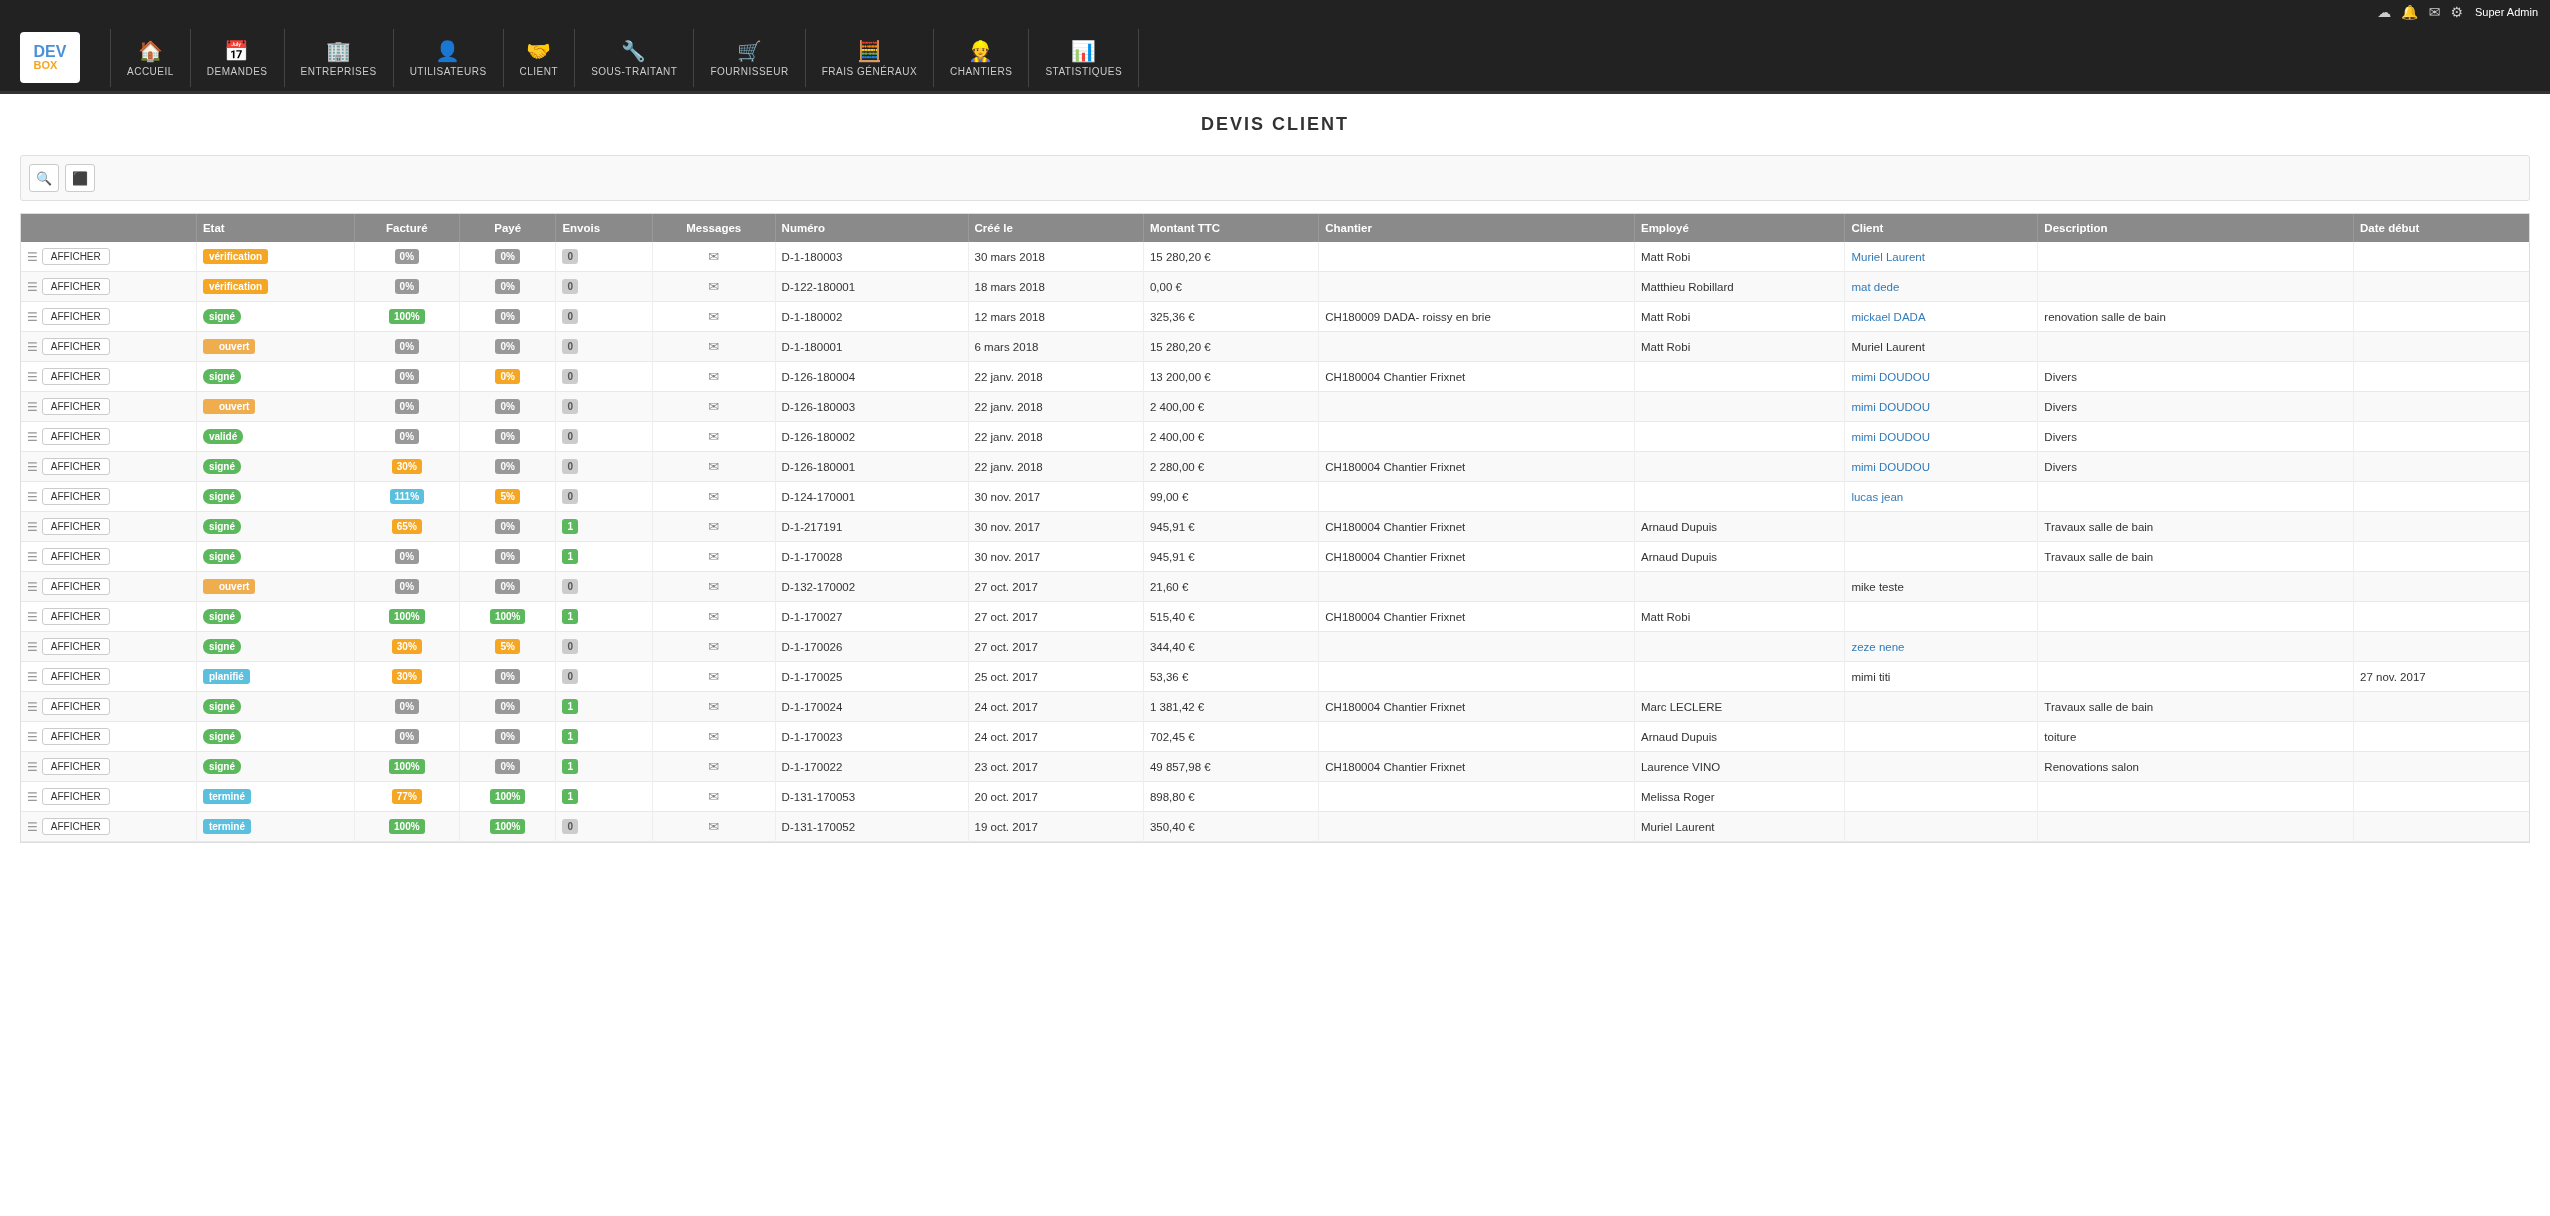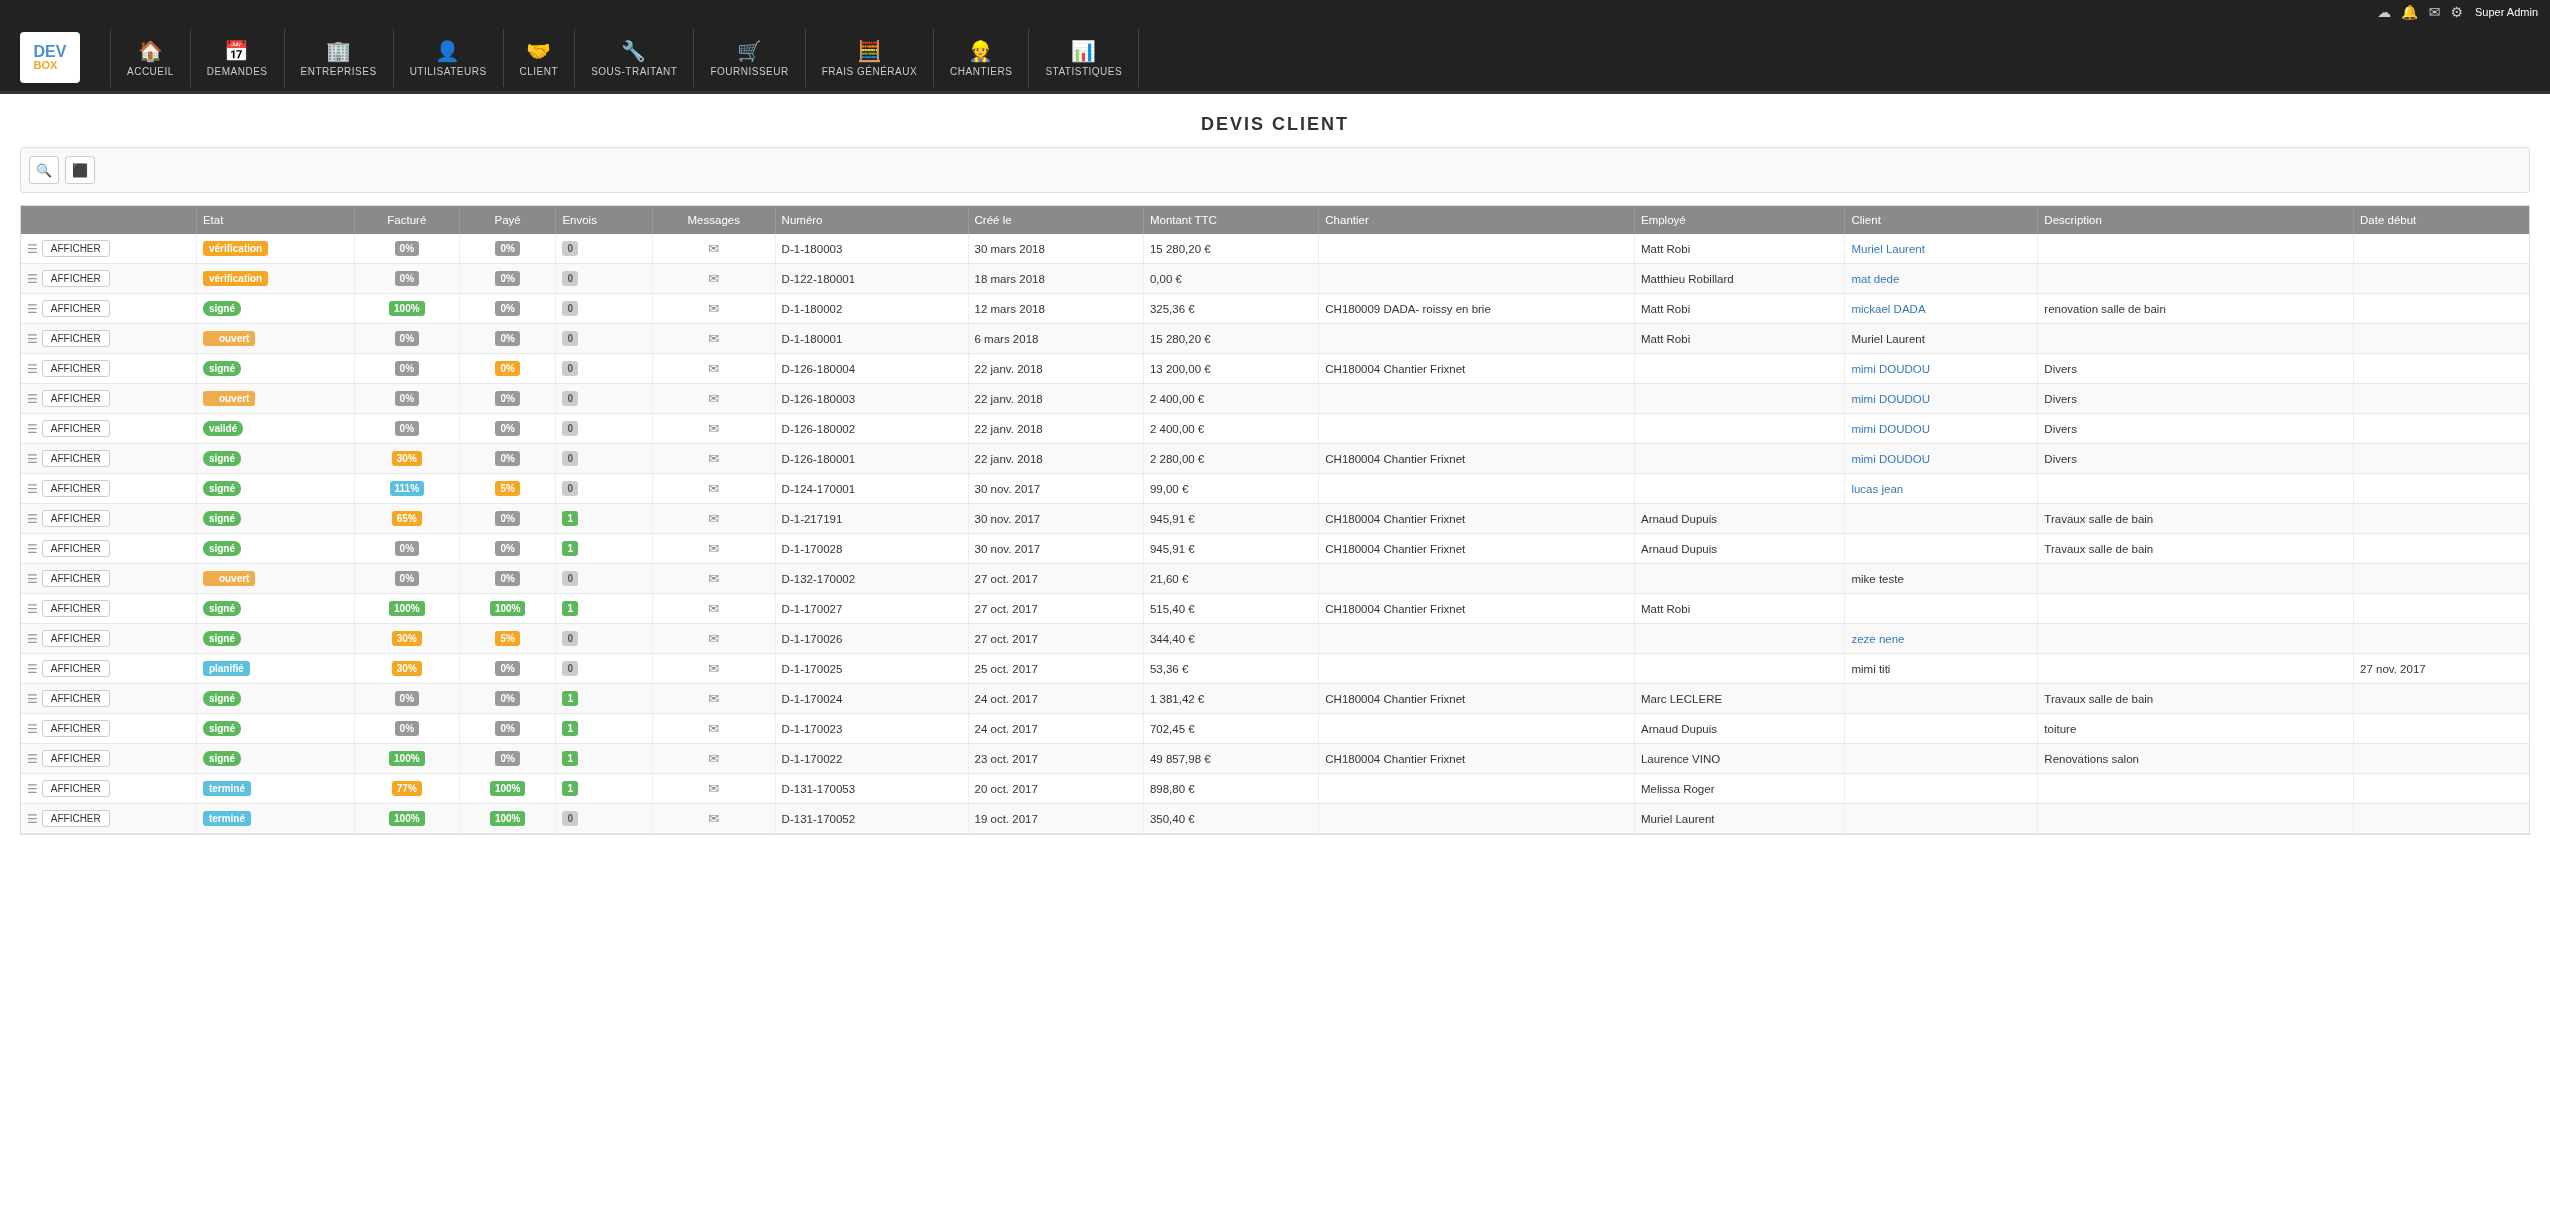--- a/index.html
+++ b/index.html
@@ -71,21 +71,21 @@
     .page-content {
       padding: 20px;
       background: #fff;
       min-height: calc(100vh - 80px);
     }
     .page-title {
       text-align: center;
       font-size: 18px;
       font-weight: bold;
       letter-spacing: 2px;
-      margin-bottom: 12px;
+      margin-bottom: 20px;
       text-transform: uppercase;
     }
 
     
     .toolbar {
       display: flex;
       gap: 6px;
       margin-bottom: 12px;
       padding: 8px;
       background: #f9f9f9;
@@ -116,21 +116,21 @@
       border-collapse: collapse;
       font-size: 11.5px;
     }
     thead tr {
       background: #8a8a8a;
       color: #fff;
     }
     thead th {
       padding: 8px 6px;
       text-align: left;
-      font-weight: normal;
+      font-weight: bold;
       white-space: nowrap;
       border-right: 1px solid #999;
     }
     thead th:last-child { border-right: none; }
 
     tbody tr {
       border-bottom: 1px solid #e8e8e8;
     }
     tbody tr:nth-child(even) { background: #f9f9f9; }
     tbody td {

